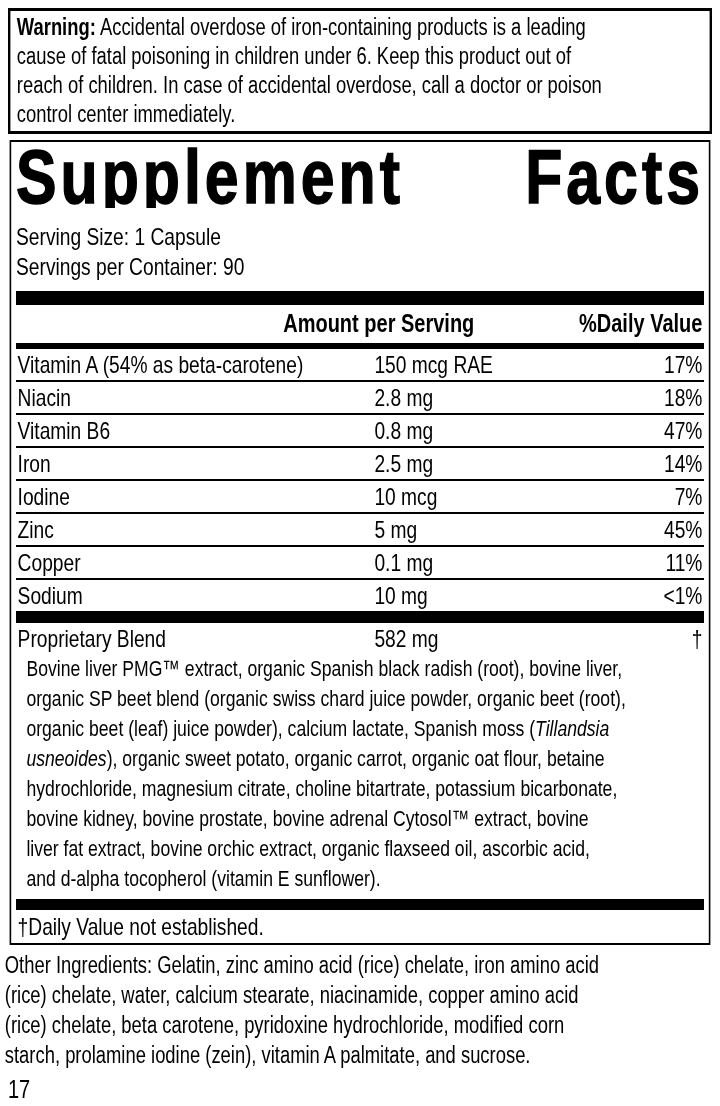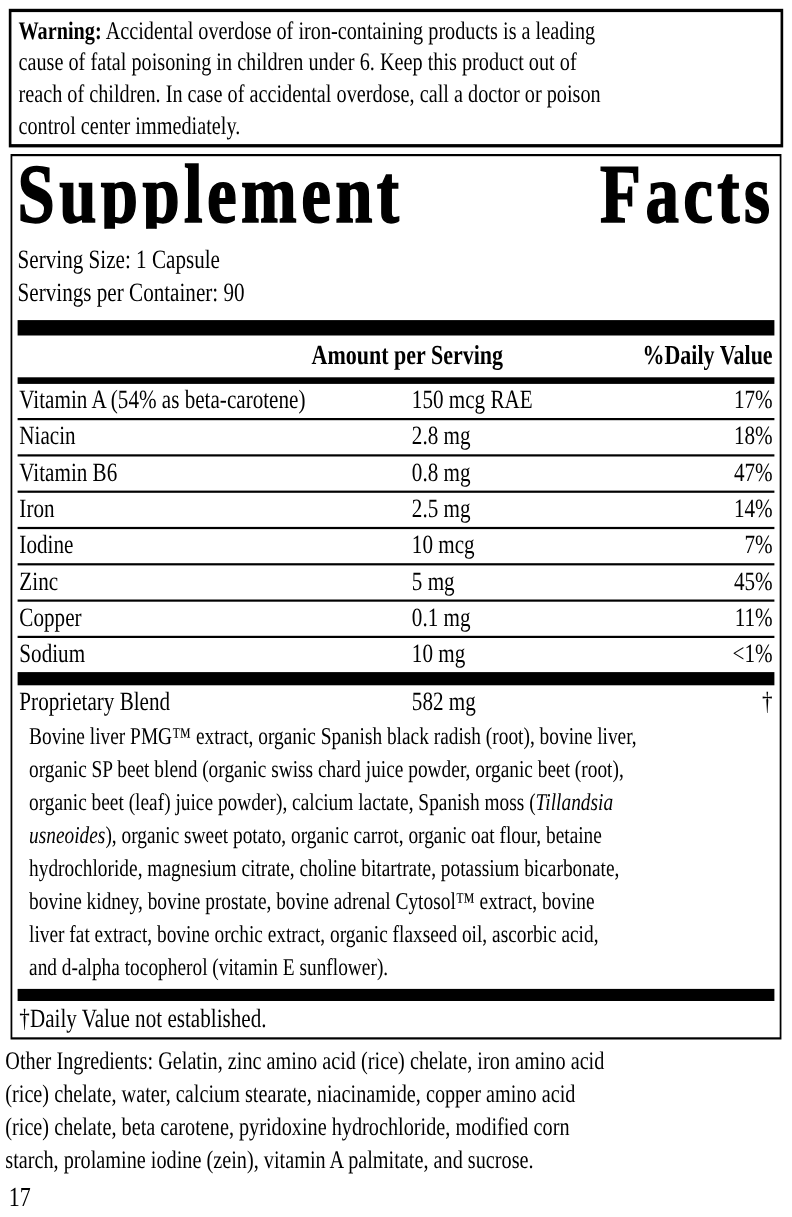--- a/index.html
+++ b/index.html
@@ -1,19 +1,19 @@
 <!DOCTYPE html>
 <html><head>
 <meta charset="utf-8">
 <style>
   html,body { margin:0; padding:0; background:#fff; }
   .page {
     width:720px; height:1106px; background:#fff; overflow:hidden;
     position:relative; color:#000;
-    font-family:Liberation Serif, serif;
+    font-family:Liberation Sans, sans-serif;
   }
   
   .condense { width:900px; transform:scaleX(0.8); transform-origin:0 0; }
 
   .warning-box {
     margin:8px 10px 0 10px;
     border:3px solid #000;
     padding:2px 8px 2px 8px;
   }
   .warning-text {

